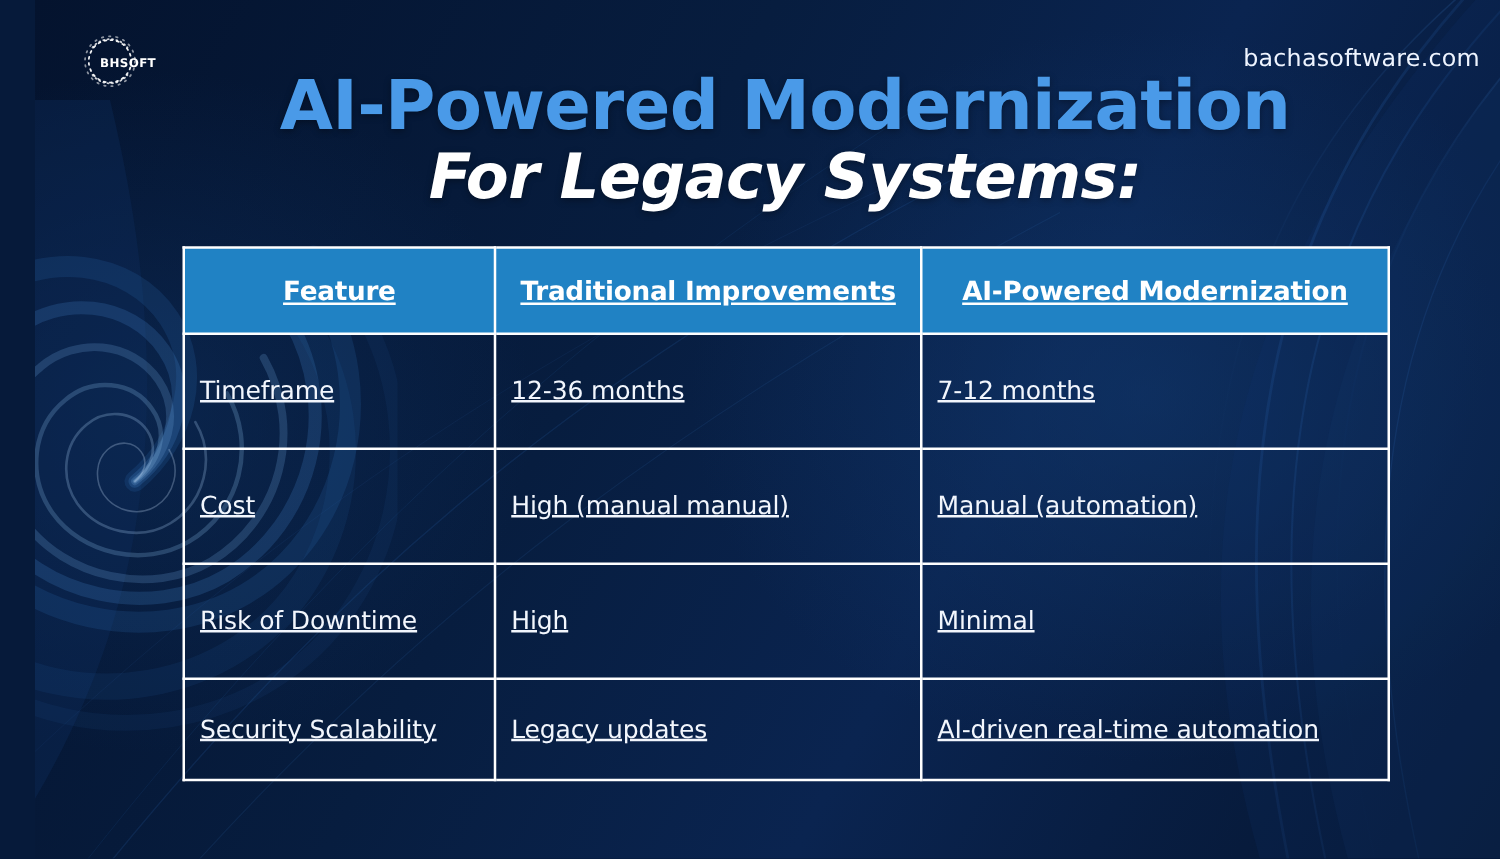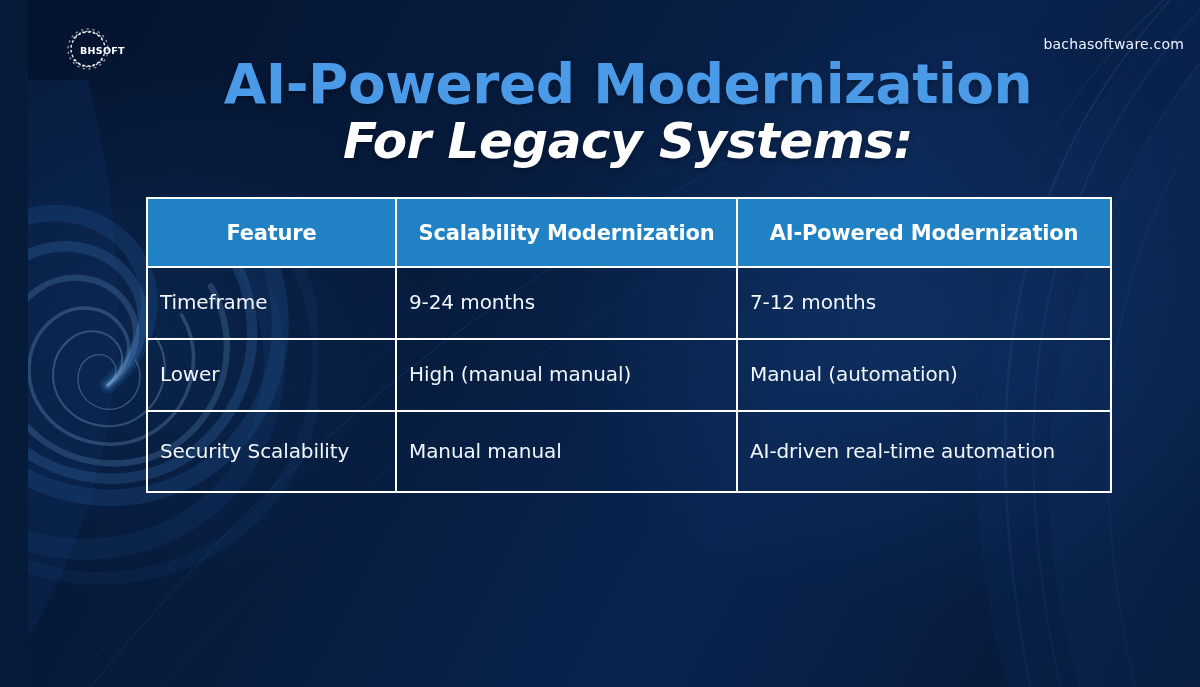--- a/index.html
+++ b/index.html
@@ -34,21 +34,21 @@
     opacity:0.95;
   }
 
   
   .logo {
     position:absolute; left:38px; top:26px;
     width:66px; height:46px;
   }
   .site-url {
     position:absolute; right:44px; top:36px;
-    font-size:14px;
+    font-size:19px;
     letter-spacing:0.2px;
     color:#eef4ff;
     font-family:"DejaVu Sans", sans-serif;
     font-weight:400;
   }
 
   .title-block {
     position:absolute;
     left:0; right:0; top:56px;
     text-align:center;
@@ -82,41 +82,42 @@
     border-collapse:collapse;
     table-layout:fixed;
   }
   .cmp-table col.c1 { width:249px; }
   .cmp-table col.c2 { width:341px; }
   .cmp-table col.c3 { width:374px; }
 
   .cmp-table th, .cmp-table td {
     border:2px solid #ffffff;
     vertical-align:middle;
+    text-decoration:underline;
   }
 
   .cmp-table thead th {
     background:#2082c4;
     color:#ffffff;
     font-size:21px;
     font-weight:bold;
     text-align:center;
     height:69px;
     font-family:"DejaVu Sans", sans-serif;
     letter-spacing:-0.2px;
     padding:0 8px;
   }
 
   .cmp-table tbody td {
     background:transparent;
     color:#f2f6fd;
     font-size:20px;
     font-weight:400;
     text-align:left;
-    height:72px;
+    height:92px;
     padding:6px 12px;
     font-family:"DejaVu Sans", sans-serif;
     letter-spacing:-0.1px;
     line-height:1.28;
   }
   .cmp-table tbody tr.tall td { height:81px; }
 </style>
 </head>
 <body>
 
@@ -188,36 +189,41 @@
 
   <table class="cmp-table">
     <colgroup>
       <col class="c1">
         <col class="c2">
         <col class="c3">
     </colgroup>
     <thead>
       <tr>
         <th>Feature</th>
-        <th>Scalability Modernization</th>
+        <th>Traditional Improvements</th>
         <th>AI-Powered Modernization</th>
       </tr>
     </thead>
     <tbody>
       <tr>
         <td>Timeframe</td>
-        <td>9-24 months</td>
+        <td>12-36 months</td>
         <td>7-12 months</td>
       </tr>
       <tr>
-        <td>Lower</td>
+        <td>Cost</td>
         <td>High (manual manual)</td>
         <td>Manual (automation)</td>
       </tr>
+      <tr>
+        <td>Risk of Downtime</td>
+        <td>High</td>
+        <td>Minimal</td>
+      </tr>
       <tr class="tall">
         <td>Security Scalability</td>
-        <td>Manual manual</td>
+        <td>Legacy updates</td>
         <td>AI-driven real-time automation</td>
       </tr>
     </tbody>
   </table>
 
 </div>
 
 </body></html>

